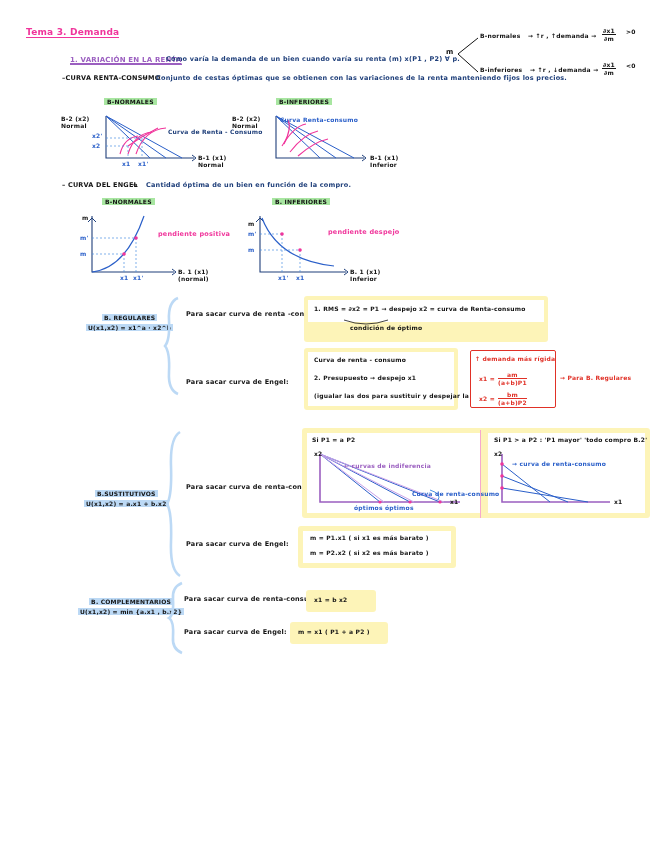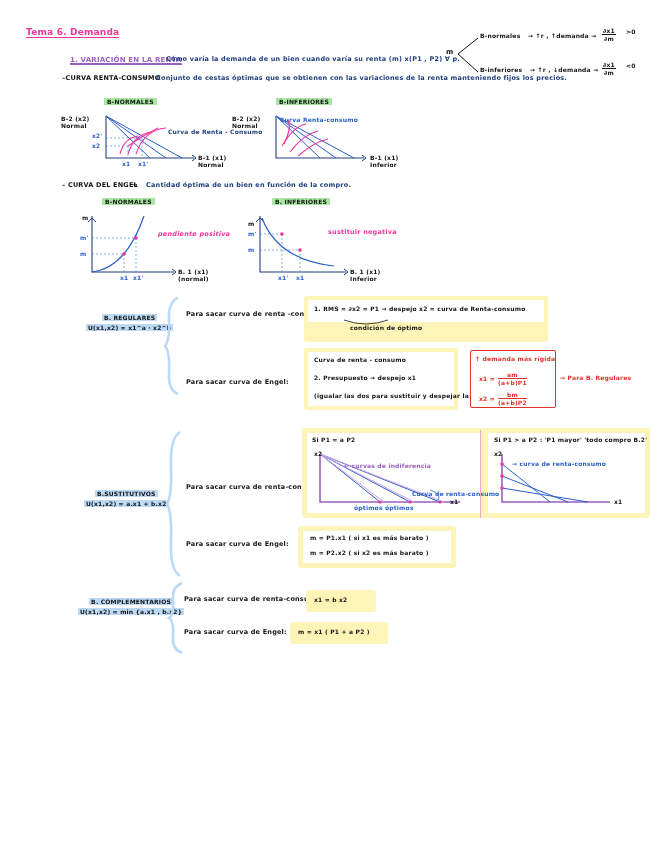--- a/index.html
+++ b/index.html
@@ -58,21 +58,21 @@
 
   svg { overflow:visible; display:block; }
 
   .title-ul { border-bottom:1.6px solid #f0359b; }
 </style>
 </head>
 <body>
 
 <div class="page">
 
-  <div class="abs hand t9 pink title-ul" style="left:26px; top:27px;">Tema 6. Demanda</div>
+  <div class="abs hand t9 pink title-ul" style="left:26px; top:27px;">Tema 3. Demanda</div>
 
   <div class="abs hand t7 purple udl" style="left:70px; top:56px;">1. VARIACIÓN EN LA RENTA</div>
 
   <div class="abs hand t65 ink" style="left:166px; top:55px;">Cómo varía la demanda de un bien cuando varía su renta (m)  x(P1 , P2)  ∀ p.</div>
 
   <div class="abs" style="left:444px; top:26px; width:206px; height:56px;">
     <svg width="206" height="56">
       <path d="M14,28 L34,12" stroke="#141414" stroke-width="1" fill="none"></path>
       <path d="M14,28 L34,46" stroke="#141414" stroke-width="1" fill="none"></path>
     </svg>
@@ -182,21 +182,21 @@
 
       <path d="M30,74 Q64,70 82,18" stroke="#2a5fc9" stroke-width="1.2" fill="none"></path>
 
       <path d="M30,56 L62,56" stroke="#4a90e2" stroke-width=".7" stroke-dasharray="2,2" fill="none"></path>
       <path d="M62,56 L62,74" stroke="#4a90e2" stroke-width=".7" stroke-dasharray="2,2" fill="none"></path>
       <path d="M30,40 L74,40" stroke="#4a90e2" stroke-width=".7" stroke-dasharray="2,2" fill="none"></path>
       <path d="M74,40 L74,74" stroke="#4a90e2" stroke-width=".7" stroke-dasharray="2,2" fill="none"></path>
       <circle cx="62" cy="56" r="1.8" fill="#f0359b"></circle>
       <circle cx="74" cy="40" r="1.8" fill="#f0359b"></circle>
     </svg>
-    <div class="abs hand t65 pink" style="left:96px; top:32px;font-style:italic;">pendiente positiva</div>
+    <div class="abs hand t65 pink" style="left:96px; top:32px;">pendiente positiva</div>
     <div class="abs hand t6 inkdark" style="left:116px; top:70px; line-height:7px;">
       <div>B. 1 (x1)</div>
       <div>(normal)</div>
     </div>
     <div class="abs hand t6 blue" style="left:58px; top:76px;">x1</div>
     <div class="abs hand t6 blue" style="left:71px; top:76px;">x1'</div>
     <div class="abs hand t6 blue" style="left:18px; top:52px;">m</div>
     <div class="abs hand t6 blue" style="left:18px; top:36px;">m'</div>
   </div>
 
@@ -211,21 +211,21 @@
       <path d="M30,20 L26,24 M30,20 L34,24" stroke="#1f3f7a" stroke-width="1" fill="none"></path>
 
       <path d="M32,20 Q48,62 104,68" stroke="#2a5fc9" stroke-width="1.2" fill="none"></path>
       <path d="M30,36 L52,36" stroke="#4a90e2" stroke-width=".7" stroke-dasharray="2,2" fill="none"></path>
       <path d="M52,36 L52,74" stroke="#4a90e2" stroke-width=".7" stroke-dasharray="2,2" fill="none"></path>
       <path d="M30,52 L70,52" stroke="#4a90e2" stroke-width=".7" stroke-dasharray="2,2" fill="none"></path>
       <path d="M70,52 L70,74" stroke="#4a90e2" stroke-width=".7" stroke-dasharray="2,2" fill="none"></path>
       <circle cx="52" cy="36" r="1.8" fill="#f0359b"></circle>
       <circle cx="70" cy="52" r="1.8" fill="#f0359b"></circle>
     </svg>
-    <div class="abs hand t65 pink" style="left:98px; top:30px;">sustituir negativa</div>
+    <div class="abs hand t65 pink" style="left:98px; top:30px;">pendiente despejo</div>
     <div class="abs hand t6 inkdark" style="left:120px; top:70px; line-height:7px;">
       <div>B. 1 (x1)</div>
       <div>Inferior</div>
     </div>
     <div class="abs hand t6 blue" style="left:48px; top:76px;">x1'</div>
     <div class="abs hand t6 blue" style="left:66px; top:76px;">x1</div>
     <div class="abs hand t6 blue" style="left:18px; top:48px;">m</div>
     <div class="abs hand t6 blue" style="left:18px; top:32px;">m'</div>
   </div>
 

